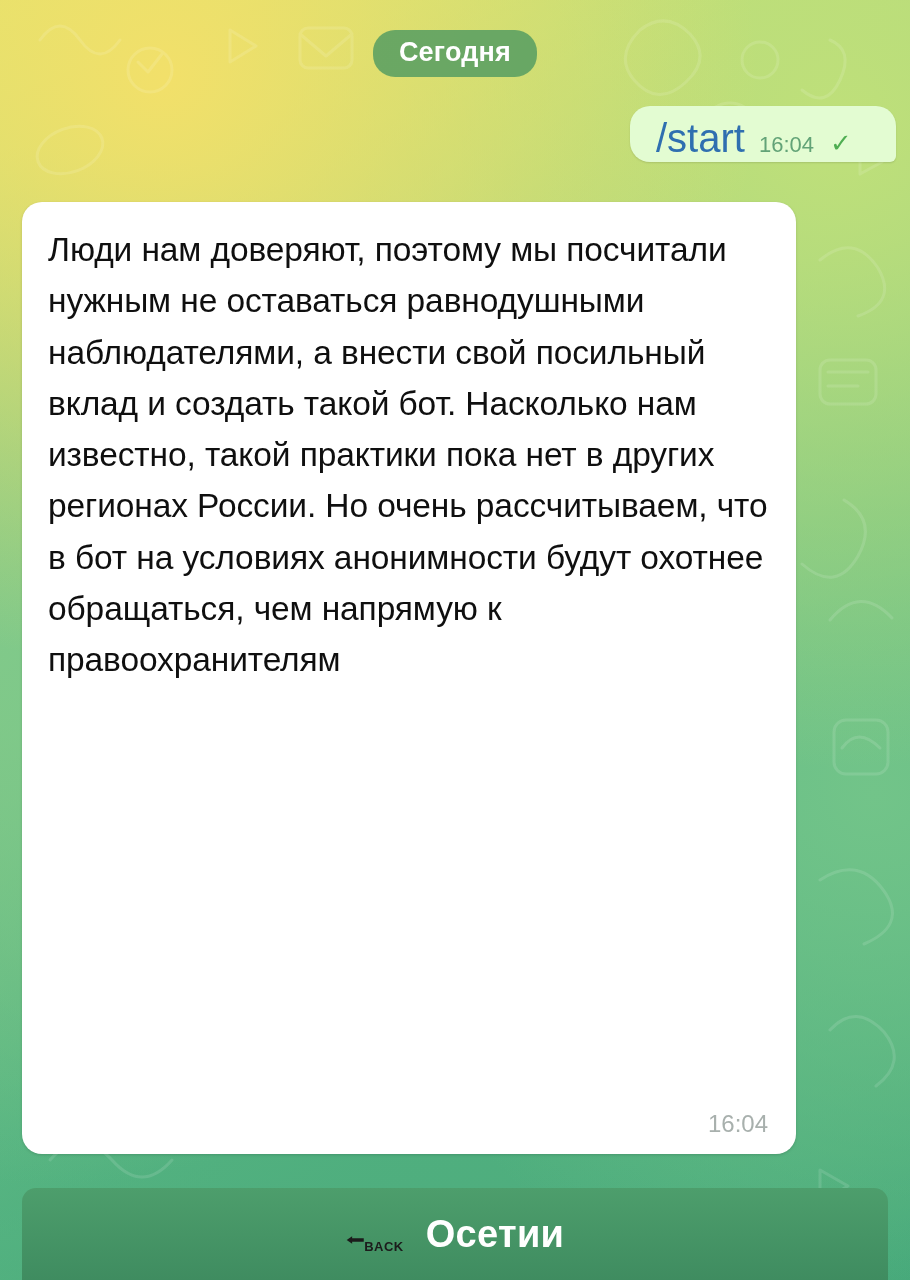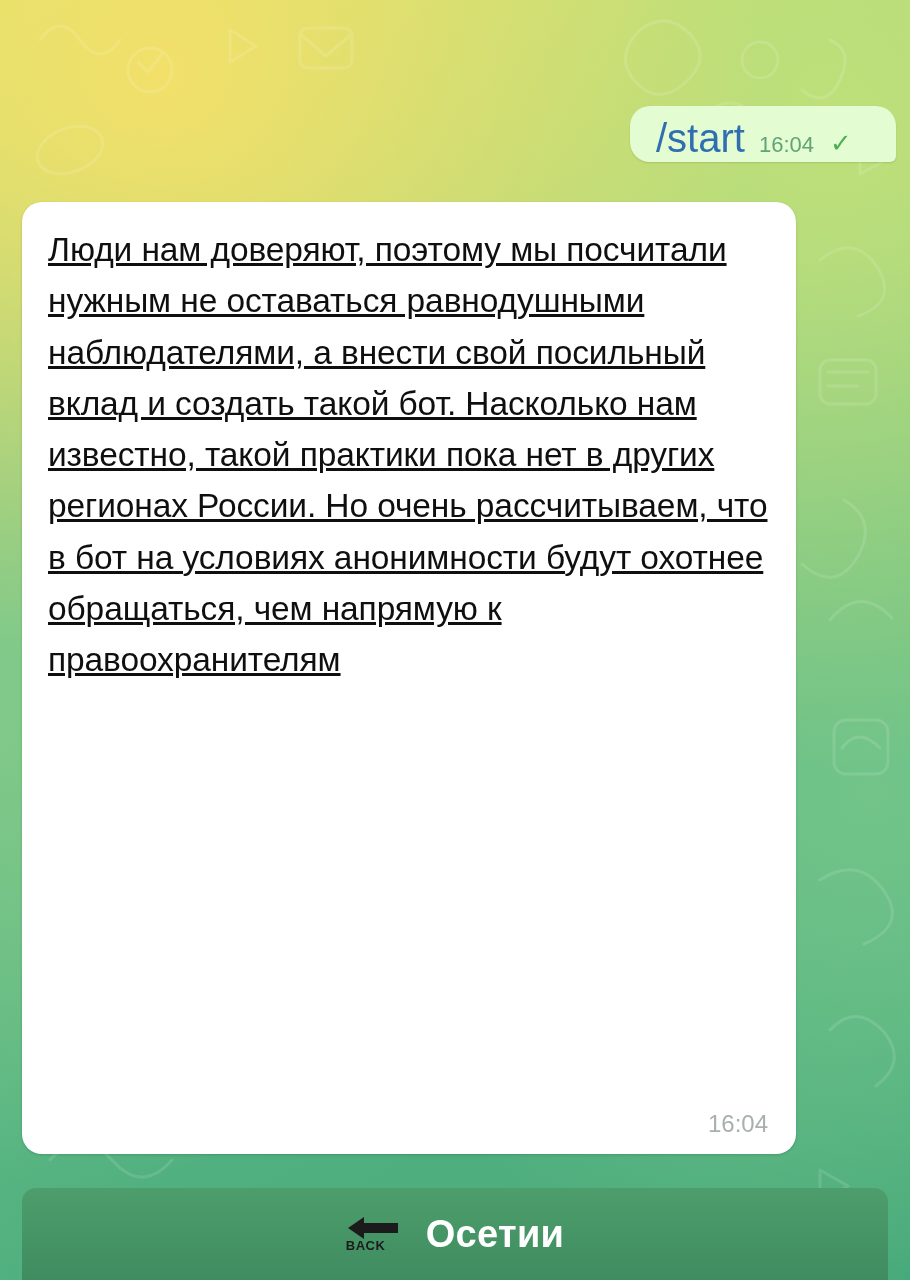--- a/index.html
+++ b/index.html
@@ -107,21 +107,20 @@
     position: relative;
     min-height: 952px;
     box-sizing: border-box;
   }
   .bubble-in p {
     margin: 0;
     color: #0f0f0f;
     font-size: 33.5px;
     line-height: 1.53;
     letter-spacing: -.1px;
-    text-decoration: underline;
   }
   .para-gap { height: 50px; }
   .in-time {
     position: absolute;
     right: 28px;
     bottom: 16px;
     color: #a8b0ad;
     font-size: 24px;
   }
 
@@ -138,22 +137,22 @@
     display: flex;
     align-items: center;
     justify-content: center;
     gap: 22px;
   }
   .back-arrow-wrap {
     position: relative;
     width: 58px;
     height: 40px;
     display: flex;
-    flex-direction: column;
-    align-items: flex-start;
+    flex-direction: row;
+    align-items: flex-end;
     justify-content: flex-start;
   }
   .back-arrow-wrap svg { display: block; }
   .back-sub {
     font-size: 13px;
     font-weight: bold;
     color: #1c1c1c;
     letter-spacing: .5px;
     margin-top: -4px;
   }
@@ -207,20 +206,23 @@
       <path d="M830 1030 q26 -28 54 2 q24 30 -8 54"></path>
       <path d="M50 1160 q30 -34 62 0 q30 34 60 0"></path>
       <path d="M820 1170 l28 16 l-28 16 z"></path>
       <path d="M300 1210 q30 -30 60 0"></path>
       <path d="M520 1210 q26 -28 54 4"></path>
       <circle cx="430" cy="1240" r="18"></circle>
       <path d="M640 1230 q28 -26 56 6"></path>
     </g>
   </svg>
 
+  <div class="date-pill-row">
+    <div class="date-pill">Сегодня</div>
+  </div>
 
   <div class="out-row">
     <div class="bubble-out">
       <span class="cmd-text">/start</span>
       <span class="msg-time">16:04</span>
       <span class="tick">✓</span>
     </div>
   </div>
 
   <div class="in-row">

